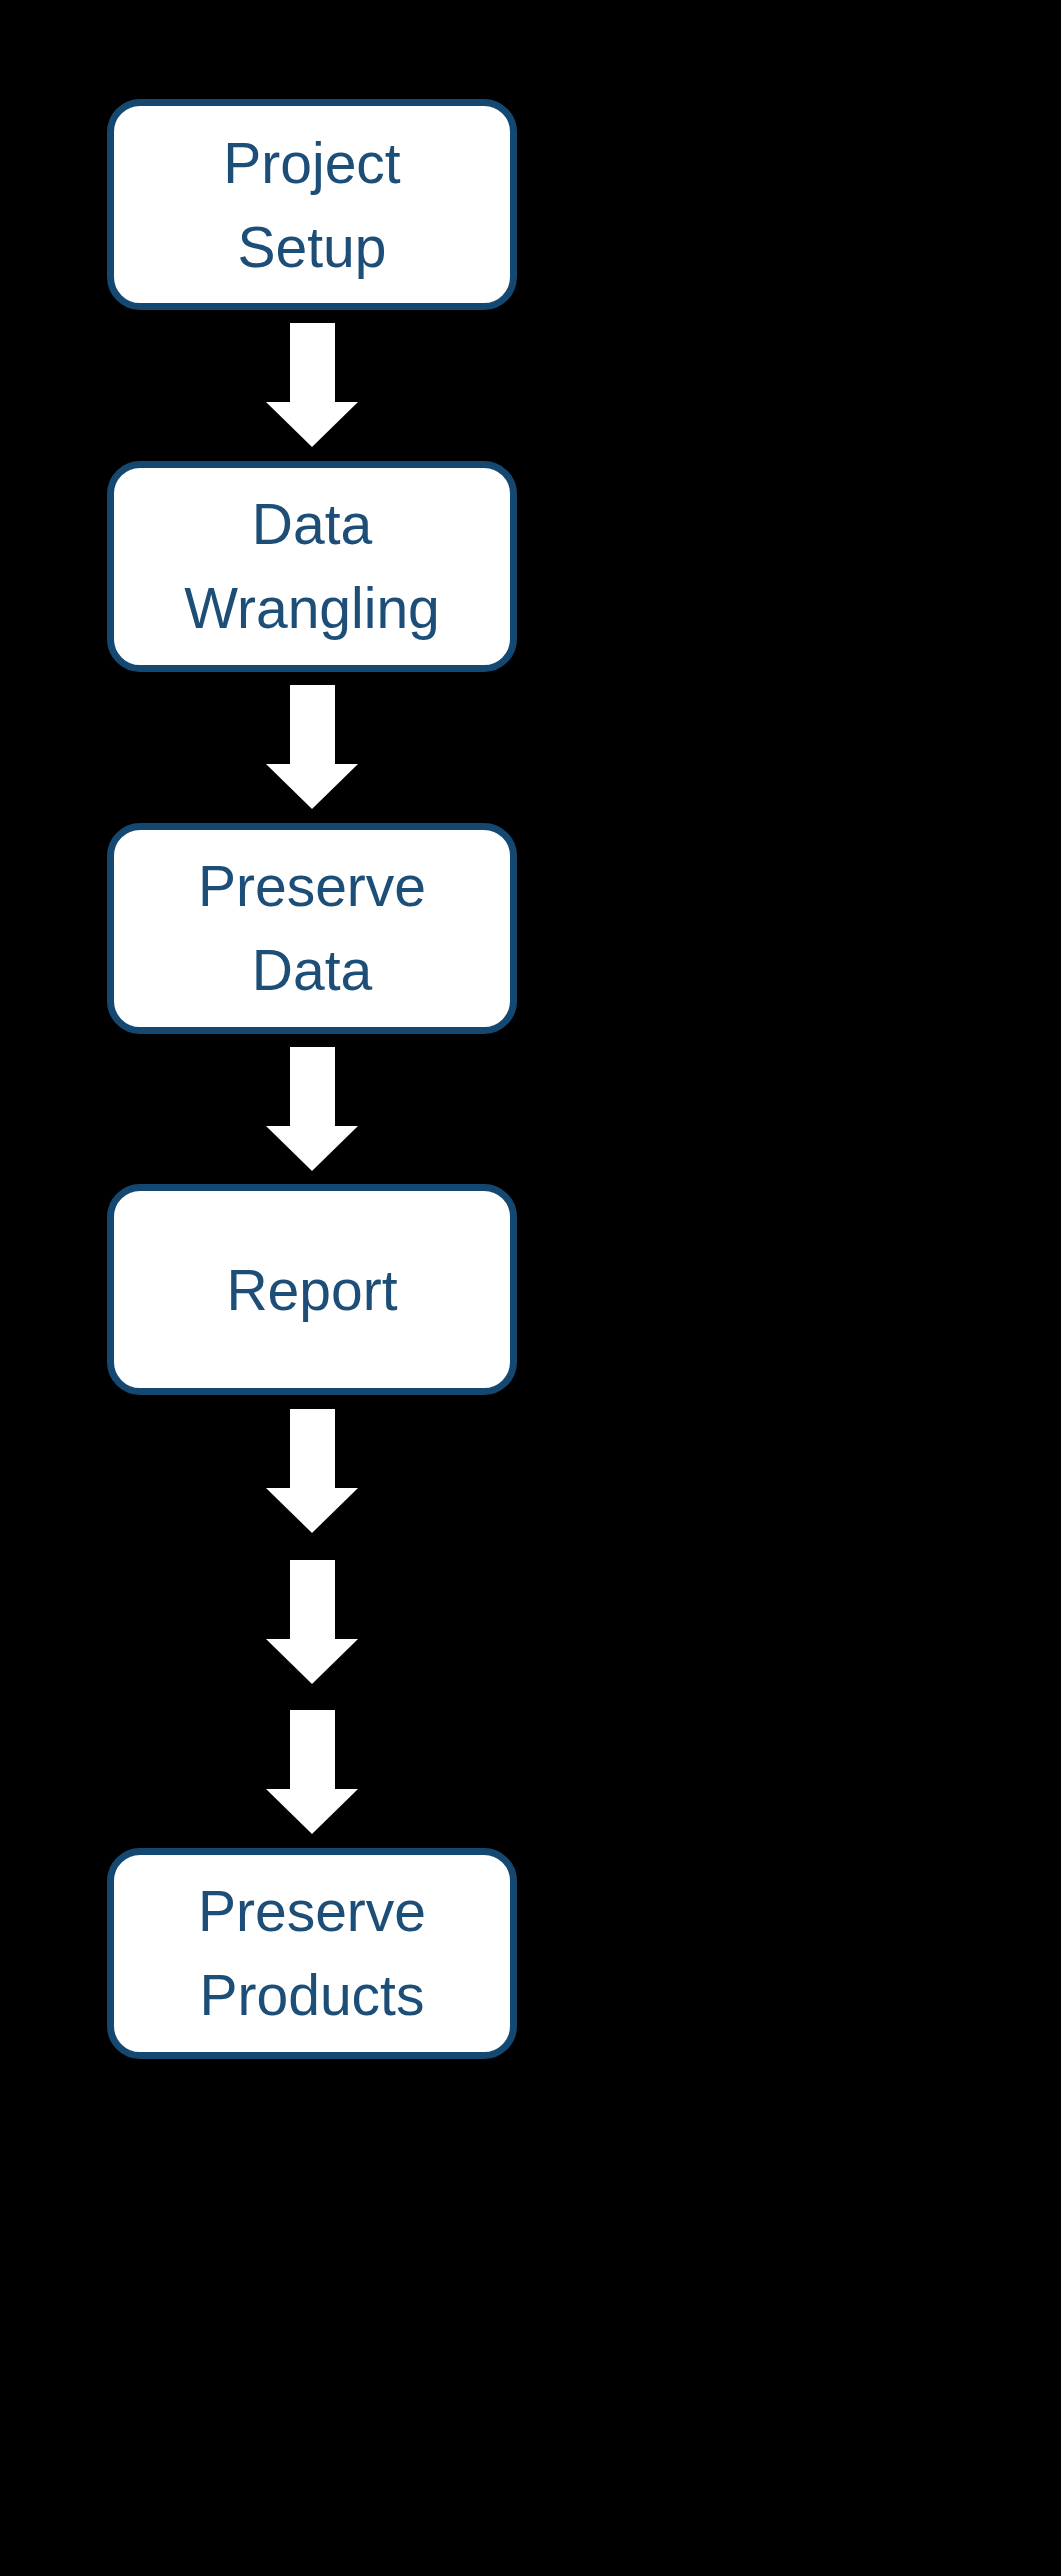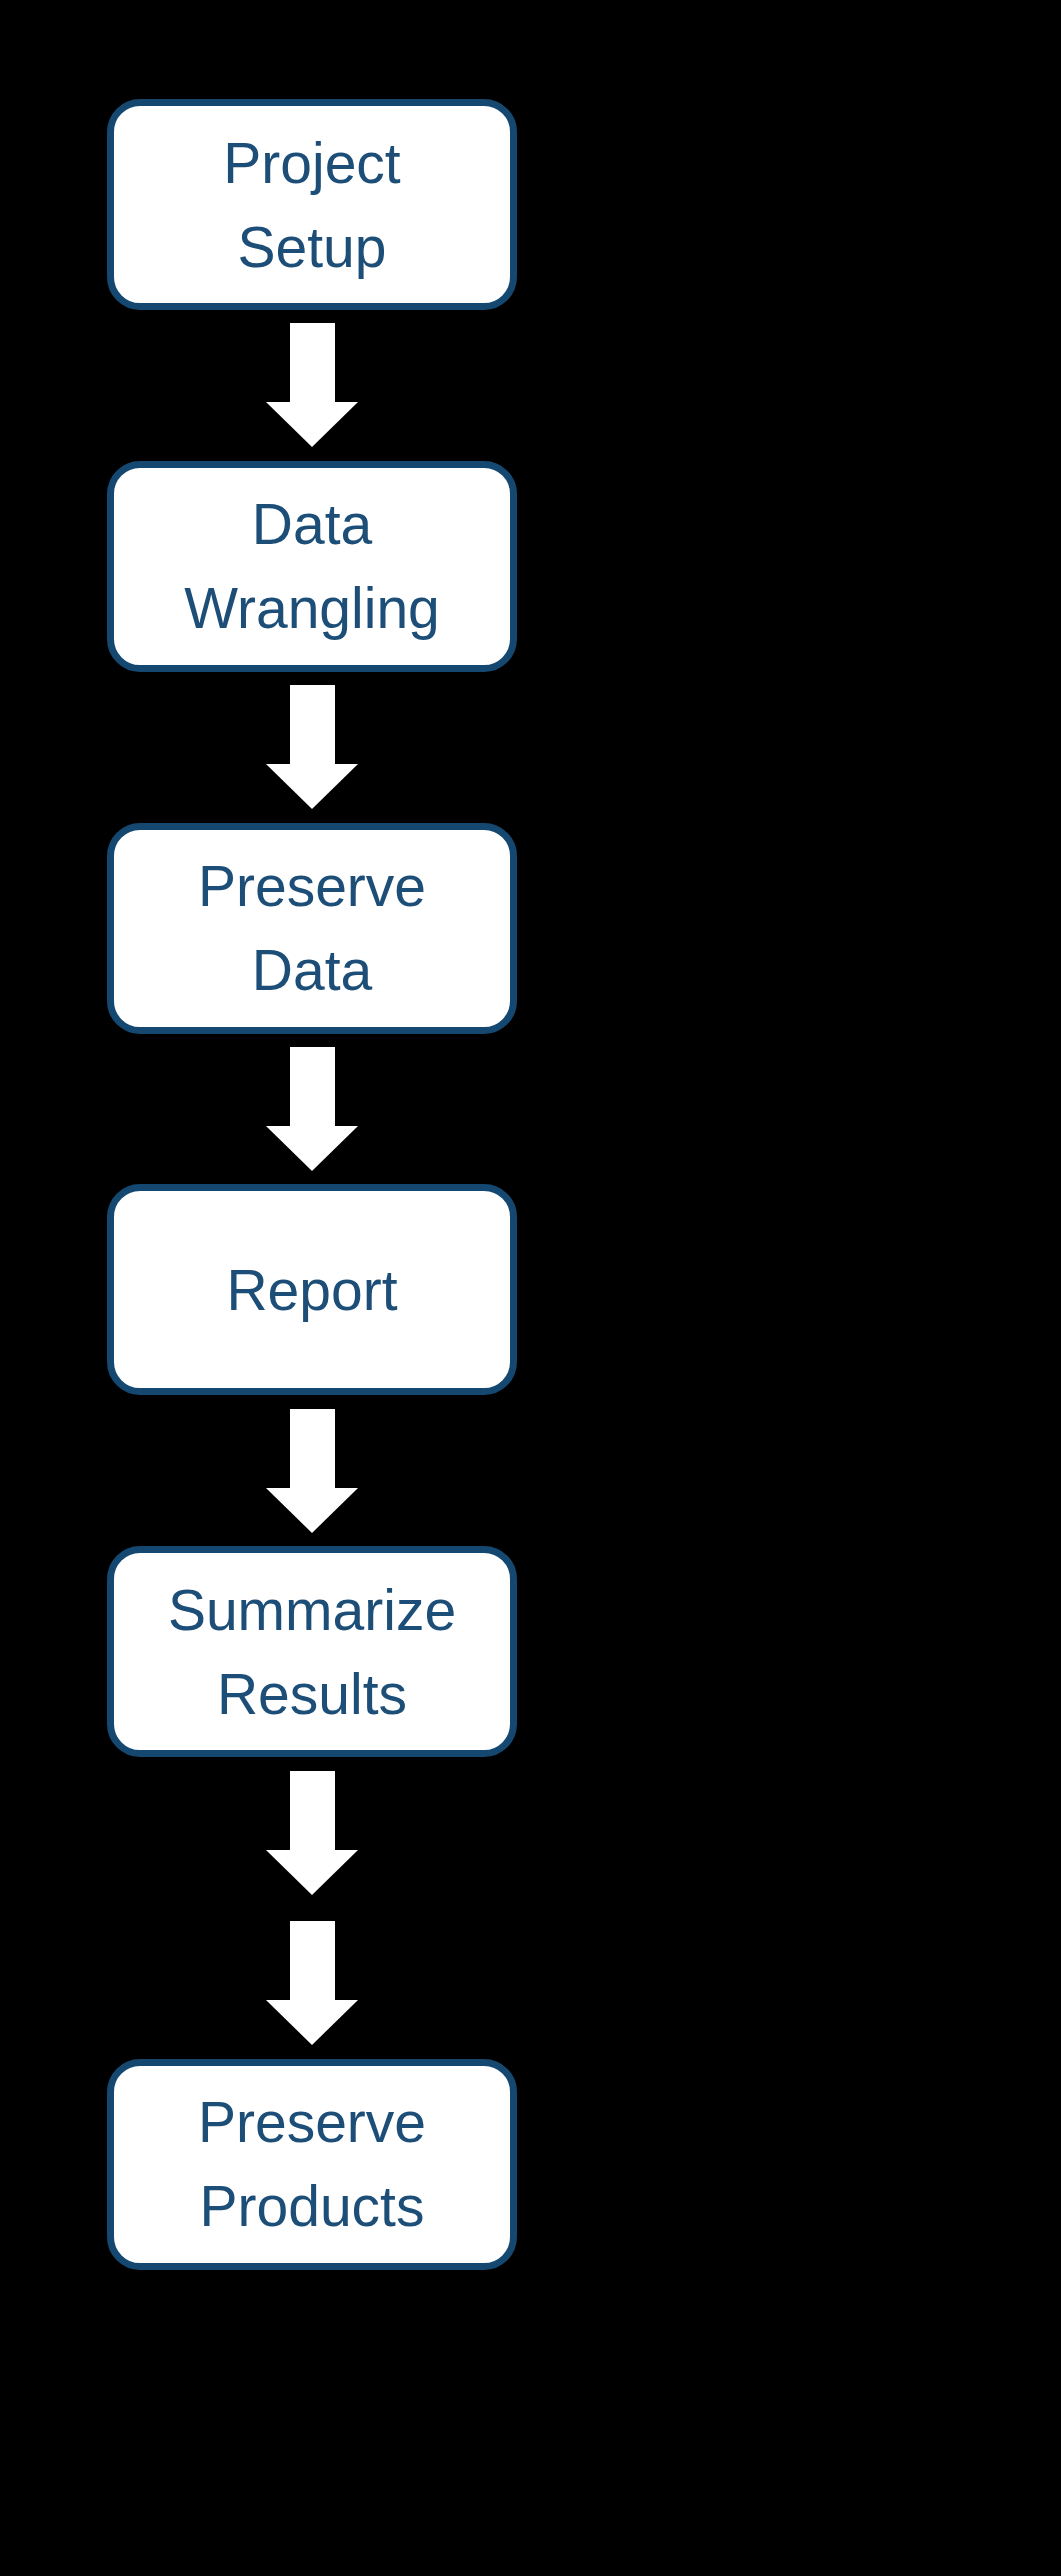--- a/index.html
+++ b/index.html
@@ -101,24 +101,20 @@
 
   <div class="step-box">
     <span class="step-label">Report</span>
   </div>
 
   <div class="flow-arrow">
     <div class="arrow-shaft"></div>
     <div class="arrow-head"></div>
   </div>
 
-  <div class="step-box">
-    <span class="step-label">Summarize
-Results</span>
-  </div>
 
   <div class="flow-arrow">
     <div class="arrow-shaft"></div>
     <div class="arrow-head"></div>
   </div>
 
 
   <div class="flow-arrow">
     <div class="arrow-shaft"></div>
     <div class="arrow-head"></div>

